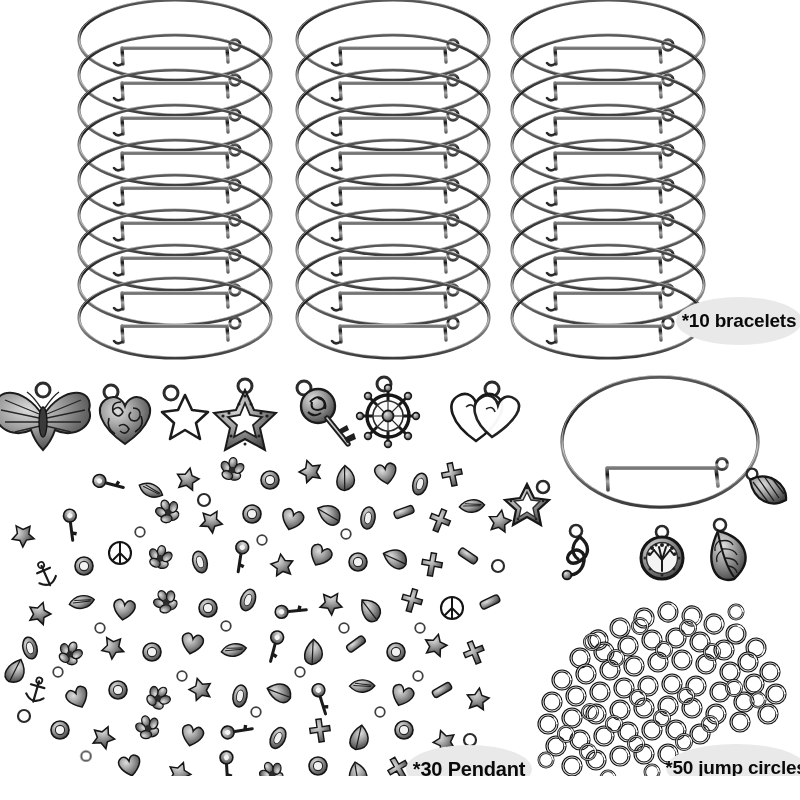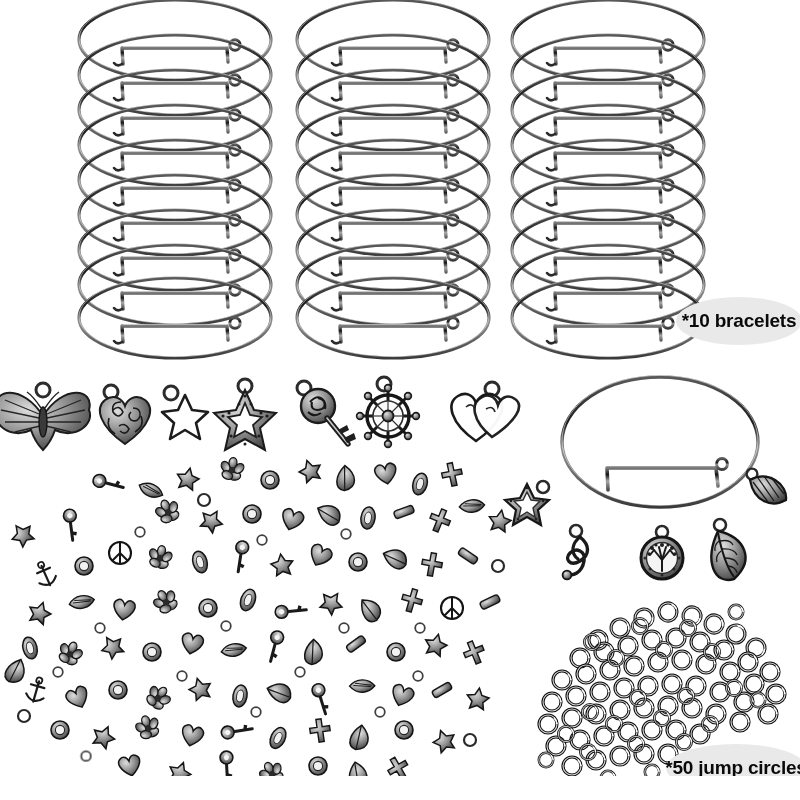--- a/index.html
+++ b/index.html
@@ -616,18 +616,21 @@
         <use href="#jring" transform="translate(546,760) scale(0.8)"></use>
         <use href="#jring" transform="translate(758,700) scale(0.8)"></use>
       </g>
     </g>
   </svg>
 
   <div class="badge" id="badge-bracelets">
     <span>*10 bracelets</span>
   </div>
 
+  <div class="badge" id="badge-pendant">
+    <span>*30 Pendant</span>
+  </div>
 
   <div class="badge" id="badge-jump">
     <span>*50 jump circles</span>
   </div>
 
 </div>
 
 </body></html>

